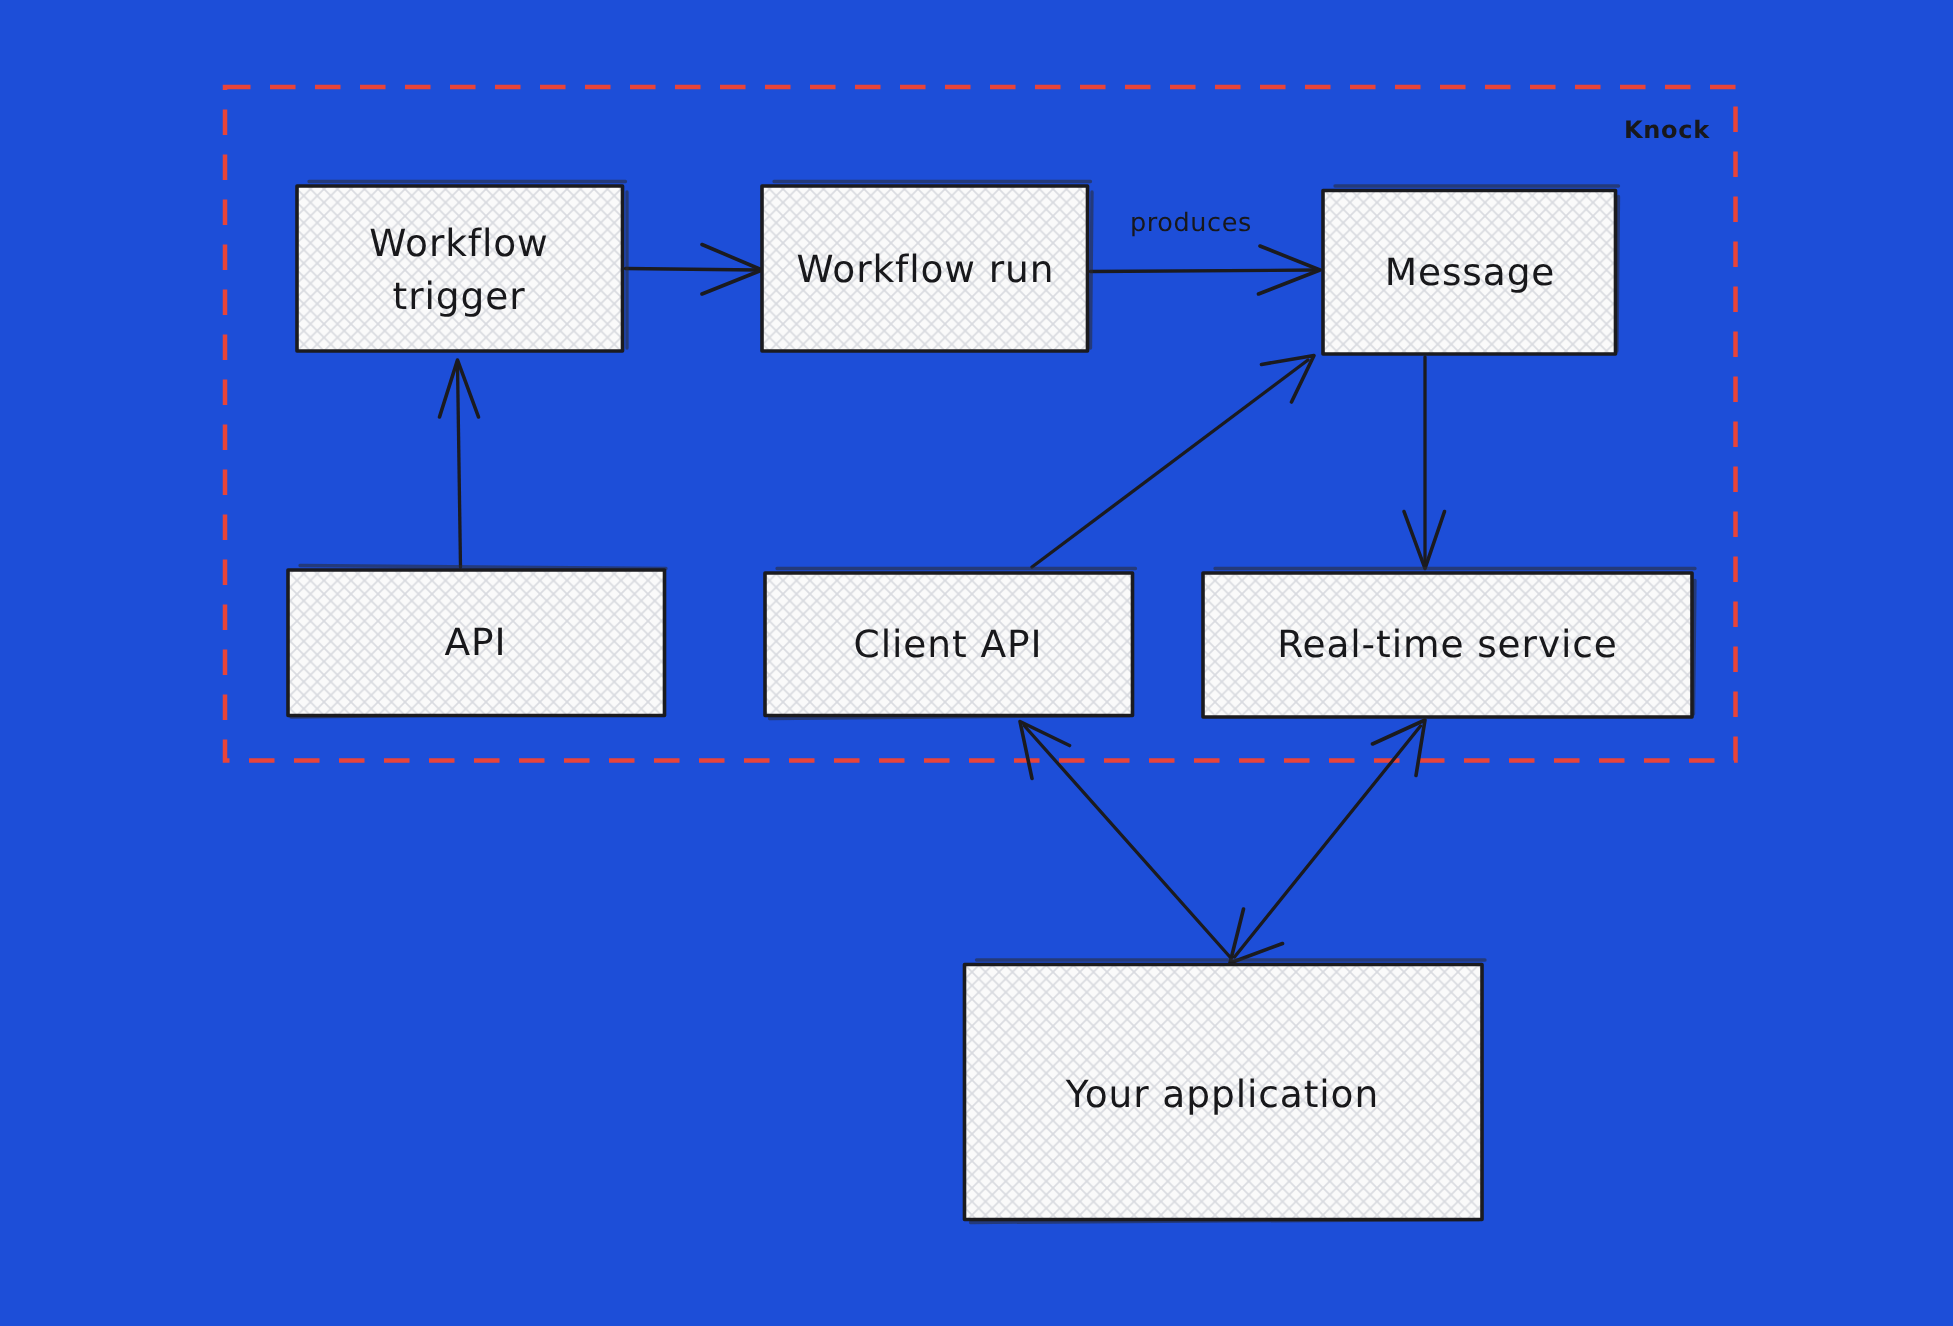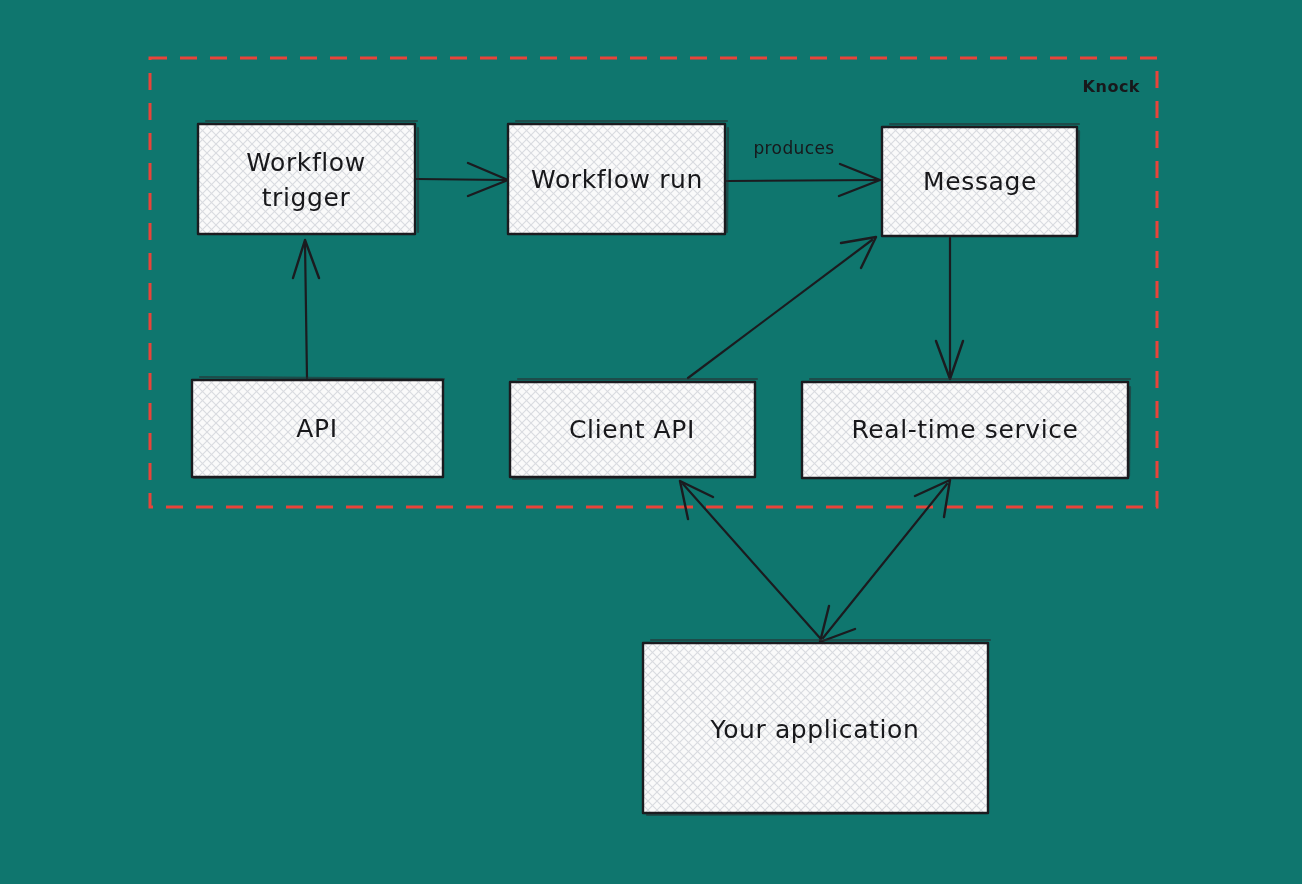--- a/index.html
+++ b/index.html
@@ -7,21 +7,21 @@
     padding: 0;
     background: #ffffff;
   }
   body {
     font-family: "DejaVu Sans", sans-serif;
   }
   #diagram-root {
     position: relative;
     width: 1302px;
     height: 884px;
-    background: #0f766e;
+    background: #1d4ed8;
     overflow: hidden;
   }
   #diagram-svg {
     position: absolute;
     top: 0;
     left: 0;
     width: 1302px;
     height: 884px;
   }
   .node-label {

